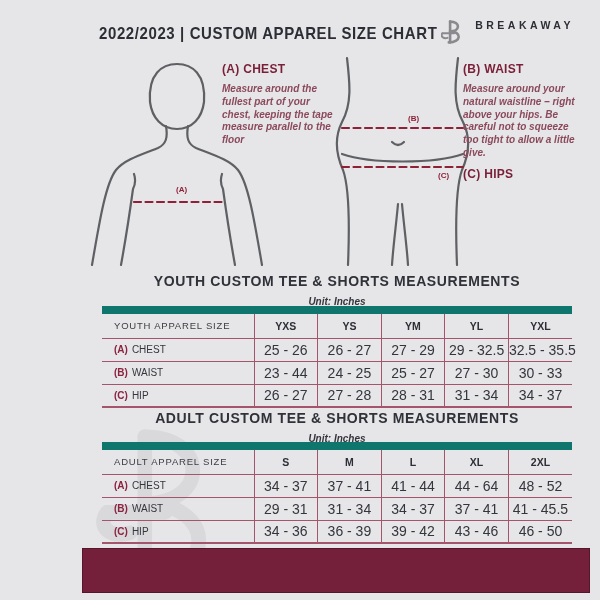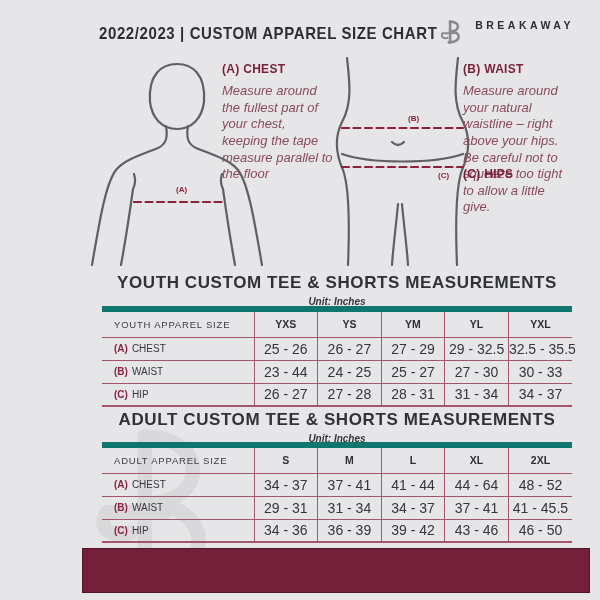--- a/index.html
+++ b/index.html
@@ -23,32 +23,32 @@
 
   
   .diagrams { position:absolute; top:55px; left:0; right:0; height:212px; z-index:1; }
   .fig { position:absolute; }
   .fig path { fill:none; stroke:#5e6064; stroke-width:2.2; stroke-linecap:round; }
   .fig .dash { stroke:#8e2038; stroke-dasharray:7 4.5; stroke-width:2.2; }
   .marker { position:absolute; font-size:8px; font-weight:bold; color:#8e2038; z-index:2; }
 
   .instr { position:absolute; z-index:2; }
   .instr h3 { font-size:12px; font-weight:800; color:#7a1f38; letter-spacing:0.3px; margin-bottom:7px; white-space:nowrap; }
-  .instr p { font-size:13px; font-style:italic; font-weight:400; color:#8a4a5c; line-height:1.28; }
+  .instr p { font-size:10px; font-style:italic; font-weight:700; color:#8a4a5c; line-height:1.28; }
 
   
   .section-title { position:absolute; left:102px; width:470px; text-align:center;
-                   font-size:17px; font-weight:bold; letter-spacing:0.6px; color:#2f3238; z-index:1; }
+                   font-size:14px; font-weight:bold; letter-spacing:0.6px; color:#2f3238; z-index:1; }
   .section-unit  { position:absolute; left:102px; width:470px; text-align:center;
                    font-size:10px; font-style:italic; font-weight:600; color:#33363c; z-index:1;margin-top:9px; }
 
   
   .size-table { position:absolute; left:102px; width:470px; border-collapse:collapse;
                 table-layout:fixed; z-index:1; }
-  .size-table { border-top:6px solid #0f766e; border-bottom:2px solid #a4556b; }
+  .size-table { border-top:8px solid #0f766e; border-bottom:2px solid #a4556b; }
   .size-table th, .size-table td { padding:0; vertical-align:middle; }
   .size-table thead th { height:28px; }
   .size-table tbody td { height:23px; border-top:1.5px solid #a4556b; }
   .size-table th + th, .size-table td + td { border-left:1.5px solid #a4556b; }
   .col-label-hdr { font-size:9.5px; font-weight:normal; letter-spacing:0.8px;
                    color:#3a3d43; text-align:left; padding-left:12px !important; }
   .col-size-hdr  { font-size:10.5px; font-weight:bold; color:#2c2f35; text-align:center; }
   .row-label { font-size:10px; text-align:left; padding-left:12px !important; color:#33363c; white-space:nowrap; }
   .row-label .pfx { font-weight:bold; color:#8c2340; margin-right:4px; }
   .cell-val { font-size:14px; color:#33363c; text-align:center; white-space:nowrap; }

